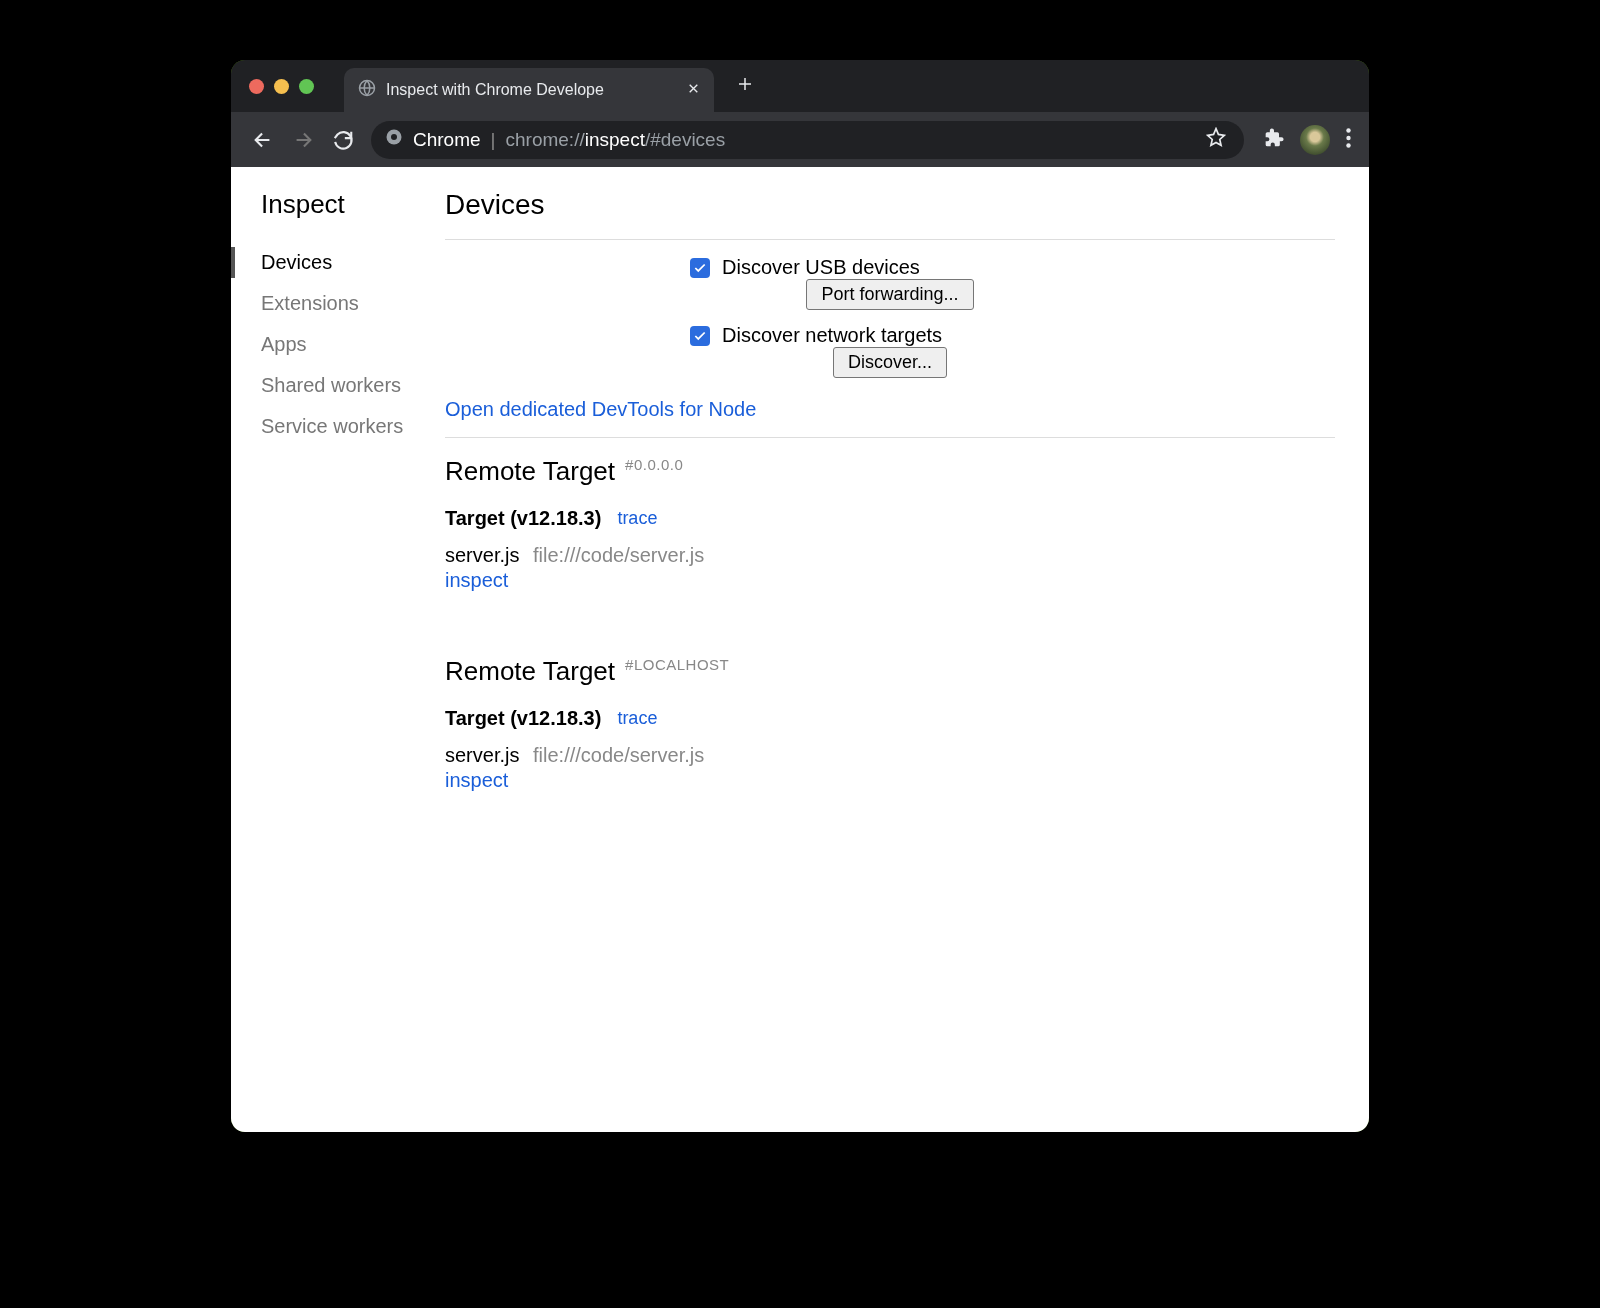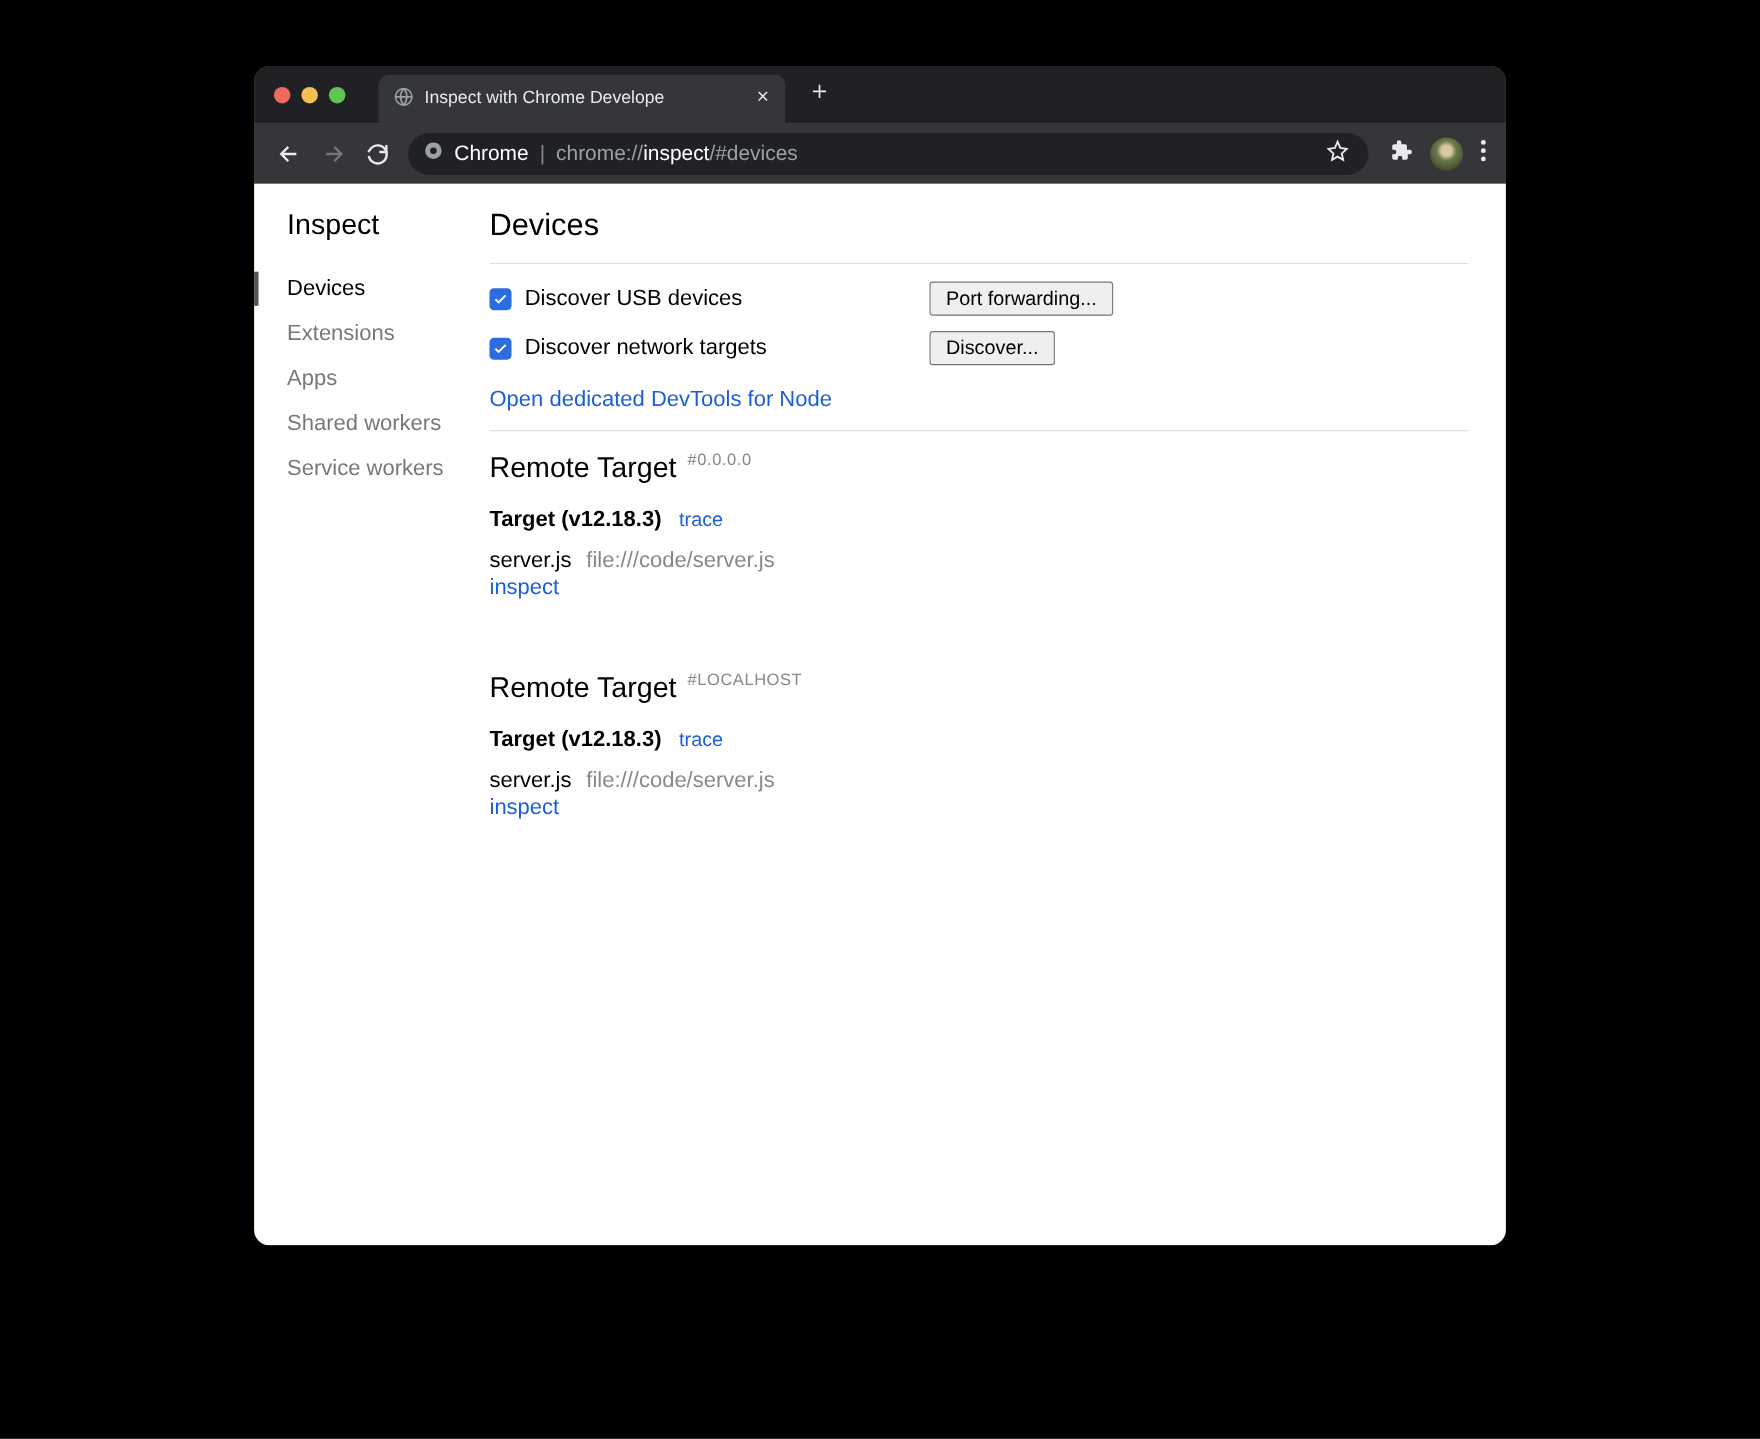--- a/index.html
+++ b/index.html
@@ -144,20 +144,21 @@
       color: #000;
       padding-bottom: 18px;
       border-bottom: 1px solid #ddd;
       margin-bottom: 16px;
     }
     .options { }
     .option-row {
       display: flex;
       align-items: center;
       margin-bottom: 14px;
+      flex-direction: column;
     }
     .option-left {
       display: flex;
       align-items: center;
       width: 400px;
     }
     .checkbox {
       width: 20px; height: 20px;
       background: #2b6cde;
       border-radius: 4px;

